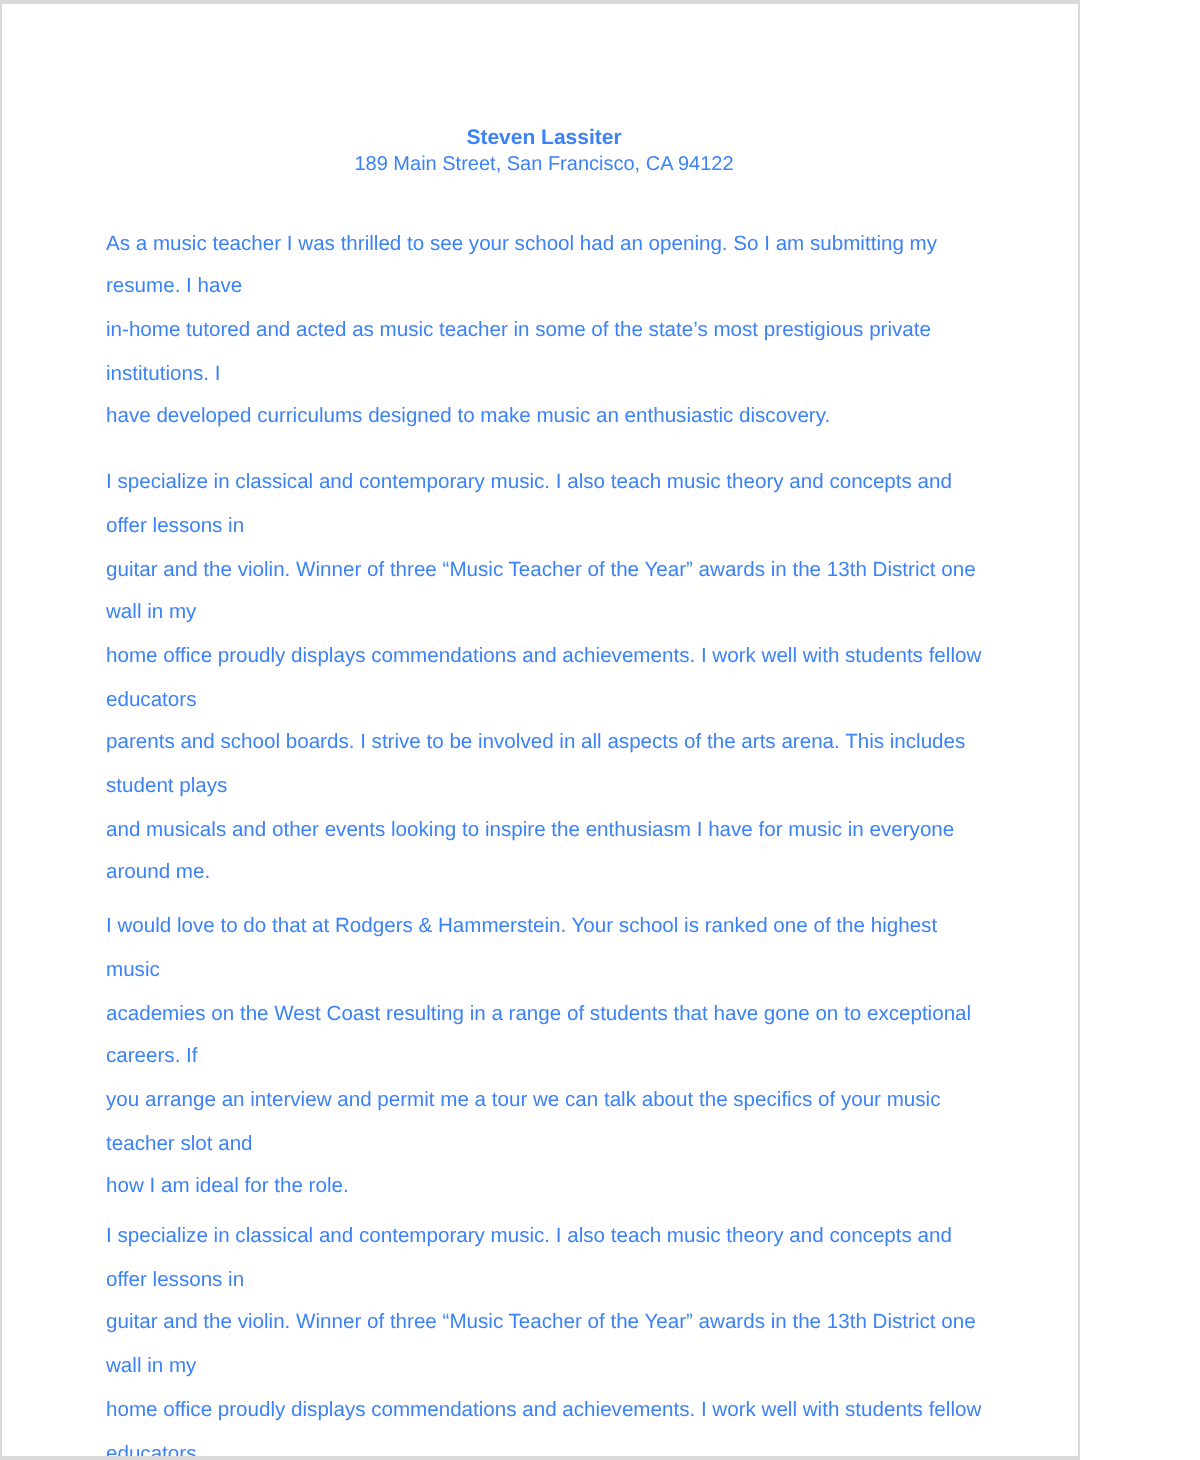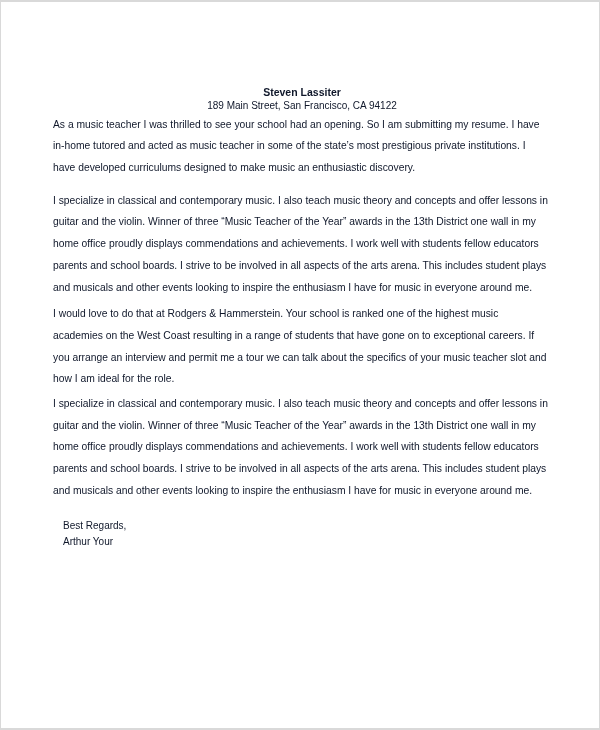--- a/index.html
+++ b/index.html
@@ -1,51 +1,51 @@
 <!DOCTYPE html>
 <html><head>
 <meta charset="utf-8">
 <style>
   html, body {
     margin: 0;
     padding: 0;
     background: #ffffff;
   }
   .page {
-    width: 600px;
+    width: 540px;
     height: 730px;
     box-sizing: border-box;
     background: #ffffff;
     border: 1px solid #d9d9d9;
     border-top-width: 2px;
     border-bottom-width: 2px;
-    padding: 83px 48px 0 52px;
+    padding: 60px 48px 0 52px;
     font-family: "Liberation Sans", sans-serif;
-    color: #0f172a;
+    color: #3b82f6;
     overflow: hidden;
   }
   .header {
     text-align: center;
     font-size: 10px;
     line-height: 14.3px;
   }
   .sender-name {
     font-weight: bold;
     font-size: 10.5px;
   }
   .body-text {
     font-size: 10.3px;
     line-height: 21.7px;
   }
   .para {
     white-space: pre-line;
     margin: 0;
   }
   .salutation { margin: 17px 0 0 0; }
-  .para-1 { }
+  .para-1 { margin-top: 21px; }
   .para-2 { margin-top: 11px; }
   .para-3 { margin-top: 5px; }
   .para-4 { margin-top: 3px; }
   .closing-block {
     margin-top: 16px;
     padding-left: 10px;
     font-size: 10px;
     line-height: 16.5px;
   }
 </style>

